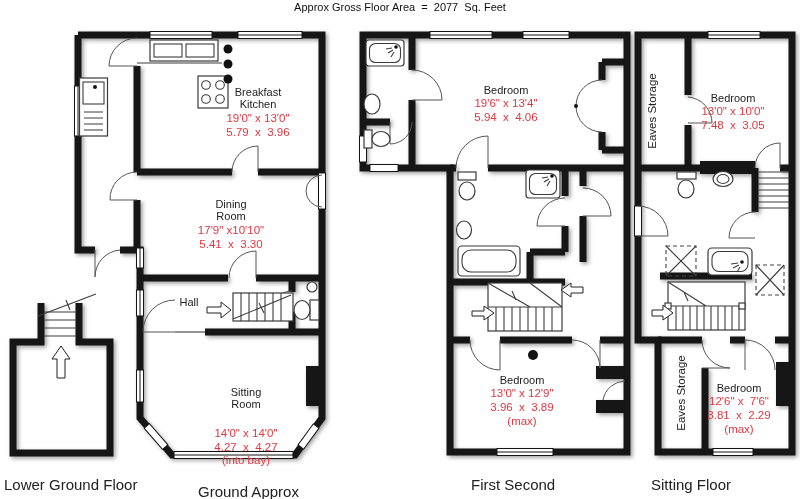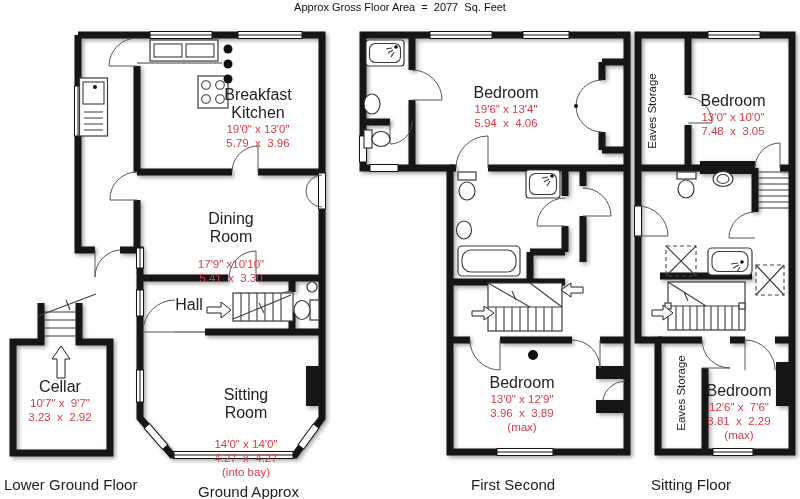--- a/index.html
+++ b/index.html
@@ -11,21 +11,21 @@
   .wallf{fill:var(--wall-color,#161616);stroke:none;}
   .thin{fill:none;stroke:#3c3c3c;stroke-width:1.1;}
   .door{fill:none;stroke:#555;stroke-width:1;}
   .win{fill:#fff;stroke:#141414;stroke-width:1;}
   .winline{fill:none;stroke:#141414;stroke-width:1;}
   .fix{fill:#fff;stroke:#3a3a3a;stroke-width:1.2;}
   .dash{fill:none;stroke:#444;stroke-width:1.1;stroke-dasharray:4 3;}
   .dot{fill:#111;stroke:none;}
   .arrow{fill:#fff;stroke:#222;stroke-width:1;}
   .lbl{position:absolute;text-align:center;line-height:1.12;}
-  .rname{font-size:16px;color:#222;}
+  .rname{font-size:11px;color:#222;}
   .rdim{font-size:11.5px;color:var(--dim-color,#d93a43);white-space:pre;margin-top:1px;}
   .caption{position:absolute;font-size:15px;color:#222;}
   .header-title{position:absolute;top:1px;left:0;width:100%;text-align:center;
                 font-size:11px;color:#111;white-space:pre;}
   .vlbl{transform:rotate(-90deg);transform-origin:center;line-height:1.15;}
   .vlbl .rname{font-size:11.5px;}
 </style>
 </head>
 <body>
 
@@ -258,34 +258,29 @@
       <polygon class="arrow" points="652,310 663,310 663,305 673,313 663,320 663,316 652,316"></polygon>
     </g>
     <g>
       <path class="thin" d="M758,172 H789 M758,178 H789 M758,184 H789 M758,190 H789 M758,196 H789 M758,202 H789 M758,208 H789"></path>
     </g>
   </g>
 </svg>
 
   <div class="header-title">Approx Gross Floor Area  =  2077  Sq. Feet</div>
 
-  <div class="lbl" style="left:5px;top:378px;width:110px">
-    <div class="rname">Cellar</div>
-    <div class="rdim">10'7" x  9'7"</div>
-    <div class="rdim">3.23  x  2.92</div>
-  </div>
   <div class="caption" style="left:4px;top:476px">Lower Ground Floor</div>
 
   <div class="lbl" style="left:198px;top:86px;width:120px">
     <div class="rname" style="max-width:80px;margin:0 auto">Breakfast Kitchen</div>
     <div class="rdim">19'0" x 13'0"</div>
     <div class="rdim">5.79  x  3.96</div>
   </div>
   <div class="lbl" style="left:171px;top:198px;width:120px">
-    <div class="rname" style="max-width:60px;margin:12px auto">Dining Room</div>
+    <div class="rname" style="max-width:60px;margin:0 auto">Dining Room</div>
     <div class="rdim">17'9" x10'10"</div>
     <div class="rdim">5.41  x  3.30</div>
   </div>
   <div class="lbl" style="left:164px;top:296px;width:50px">
     <div class="rname">Hall</div>
   </div>
   <div class="lbl" style="left:186px;top:370px;width:120px">
     <div class="rname" style="max-width:60px;margin:16px auto">Sitting Room</div>
     <div class="rdim">14'0" x 14'0"</div>
     <div class="rdim">4.27  x  4.27</div>

